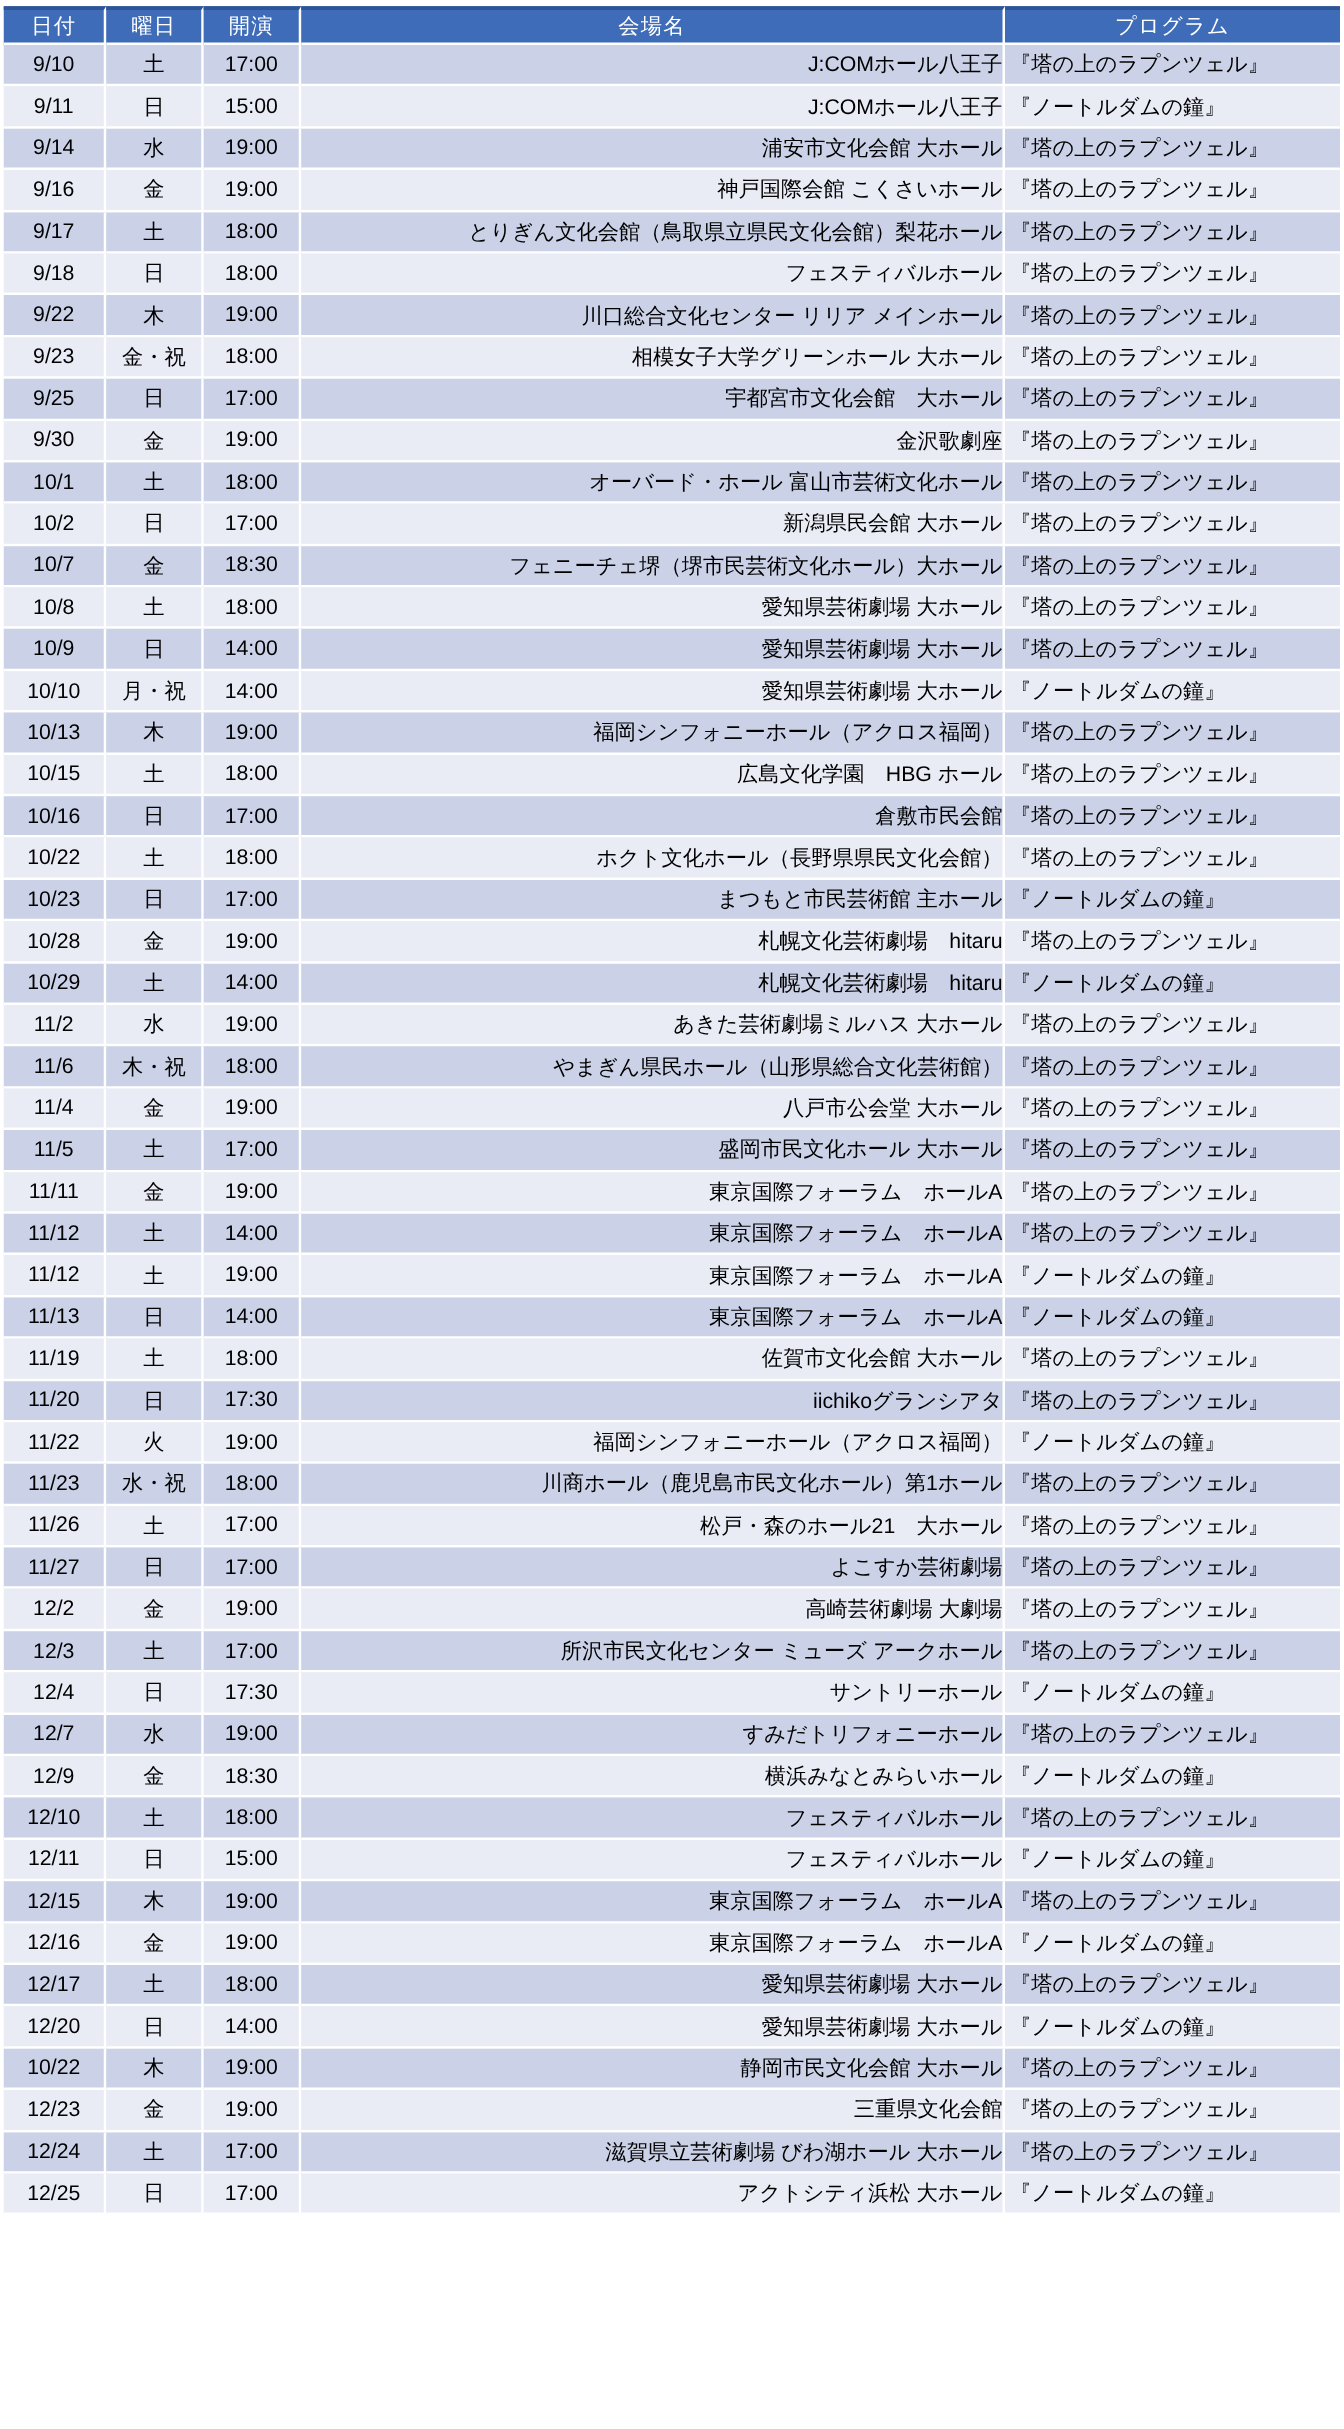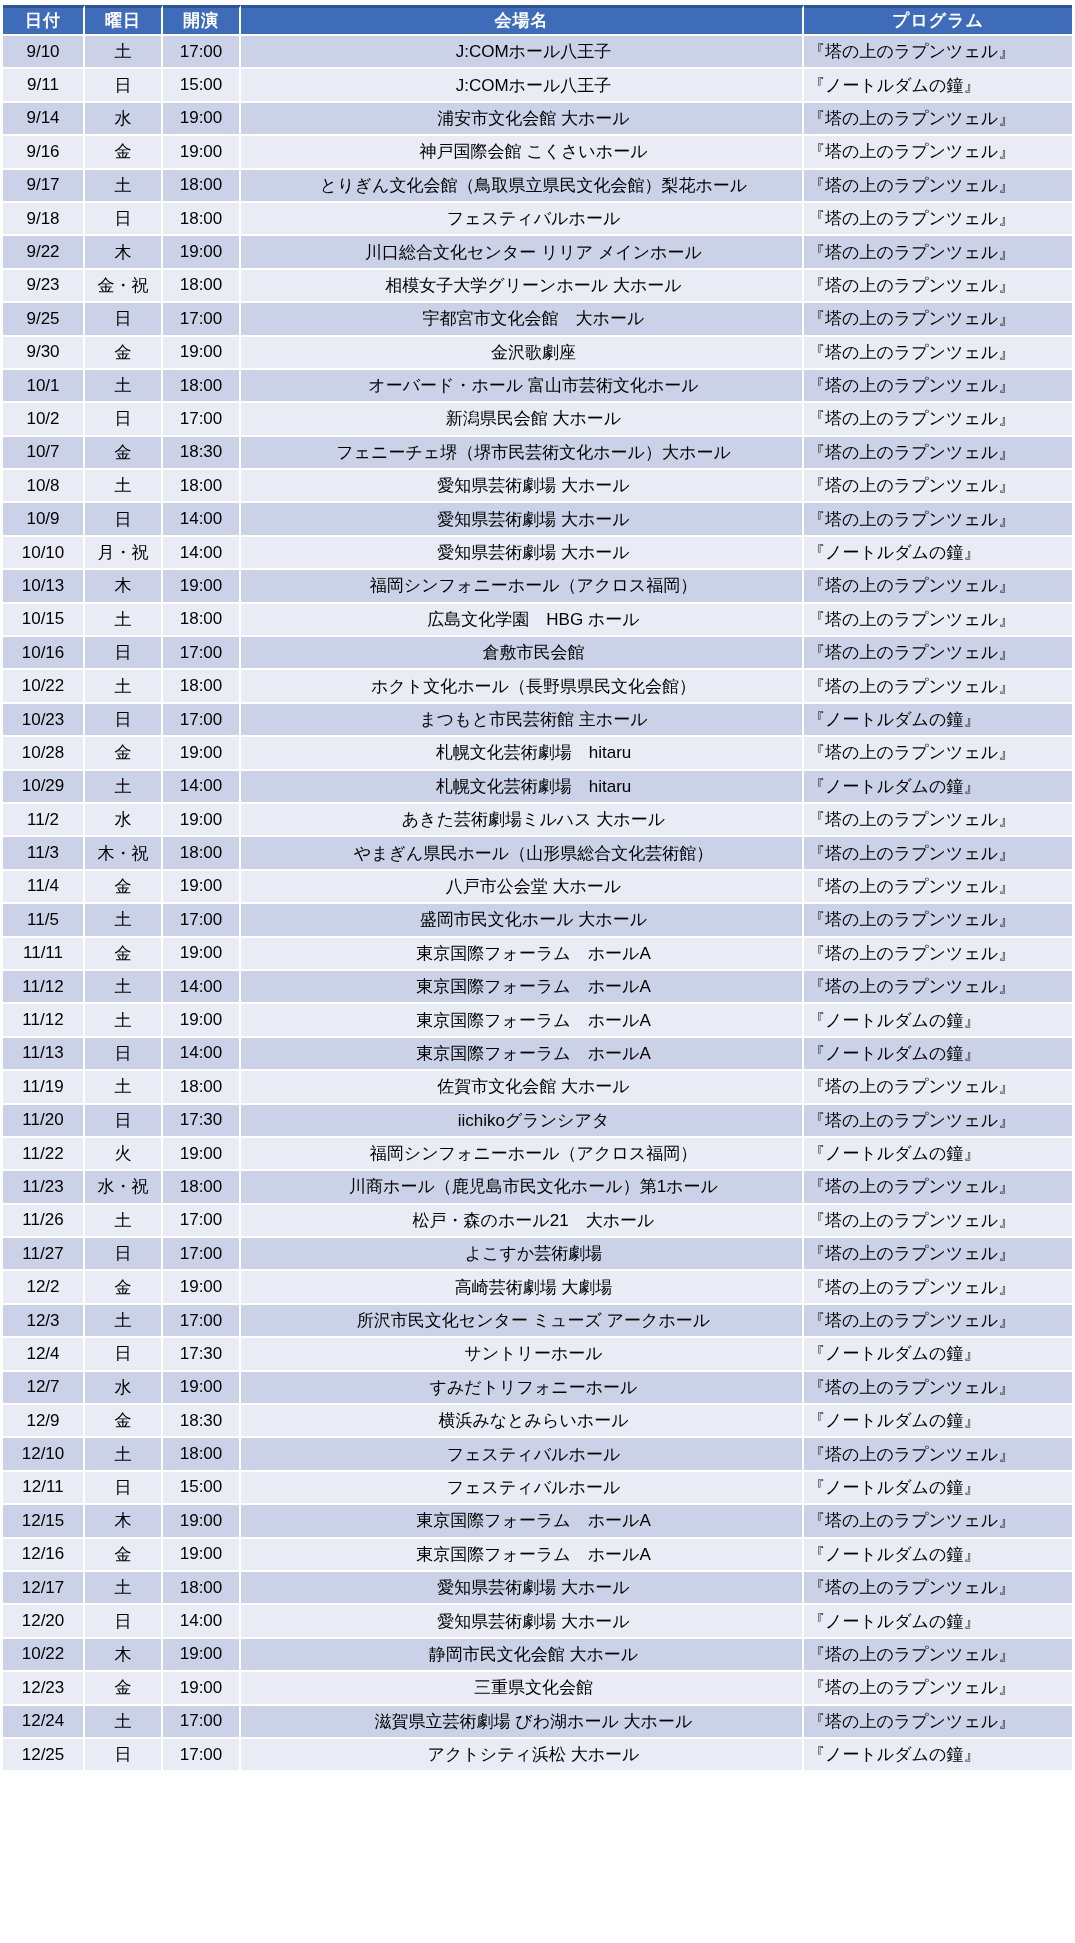--- a/index.html
+++ b/index.html
@@ -24,21 +24,21 @@
     width:1069px;table-layout:fixed;
   }
   col.c-date{width:82px;}
   col.c-day{width:78px;}
   col.c-time{width:78px;}
   col.c-venue{width:563px;}
   col.c-program{width:268px;}
   th{
     background:var(--header-bg);
     color:var(--header-text);
-    font-size:17px;font-weight:bold;
+    font-size:17px;font-weight:normal;
     height:21px;padding:1px 0 2px 0;
     text-align:center;vertical-align:middle;
     border-top:3px solid var(--header-top);
     border-bottom:2px solid var(--grid);
     border-right:2px solid var(--grid);
     letter-spacing:1px;
   }
   th:last-child{border-right:none;margin-top:28px;}
   td{
     font-size:17px;
@@ -46,21 +46,21 @@
     padding:0;
     vertical-align:middle;
     border-bottom:2px solid var(--grid);
     border-right:2px solid var(--grid);
     white-space:nowrap;overflow:hidden;
   }
   td:last-child{border-right:none;font-family:Liberation Serif, serif;}
   tbody tr:nth-child(odd) td{background:var(--row-odd);}
   tbody tr:nth-child(even) td{background:var(--row-even);}
   td.col-date,td.col-day,td.col-time{text-align:center;}
-  td.col-venue{text-align:center;padding-left:24px;}
+  td.col-venue{text-align:right;padding-left:24px;}
   td.col-program{text-align:left;padding-left:4px;}
 </style>
 </head>
 <body>
 
 <div class="table-wrap">
   <table>
     <colgroup>
       <col class="c-date">
         <col class="c-day">
@@ -240,21 +240,21 @@
           <td class="col-program">『ノートルダムの鐘』</td>
         </tr>
         <tr>
           <td class="col-date">11/2</td>
           <td class="col-day">水</td>
           <td class="col-time">19:00</td>
           <td class="col-venue">あきた芸術劇場ミルハス 大ホール</td>
           <td class="col-program">『塔の上のラプンツェル』</td>
         </tr>
         <tr>
-          <td class="col-date">11/3</td>
+          <td class="col-date">11/6</td>
           <td class="col-day">木・祝</td>
           <td class="col-time">18:00</td>
           <td class="col-venue">やまぎん県民ホール（山形県総合文化芸術館）</td>
           <td class="col-program">『塔の上のラプンツェル』</td>
         </tr>
         <tr>
           <td class="col-date">11/4</td>
           <td class="col-day">金</td>
           <td class="col-time">19:00</td>
           <td class="col-venue">八戸市公会堂 大ホール</td>

